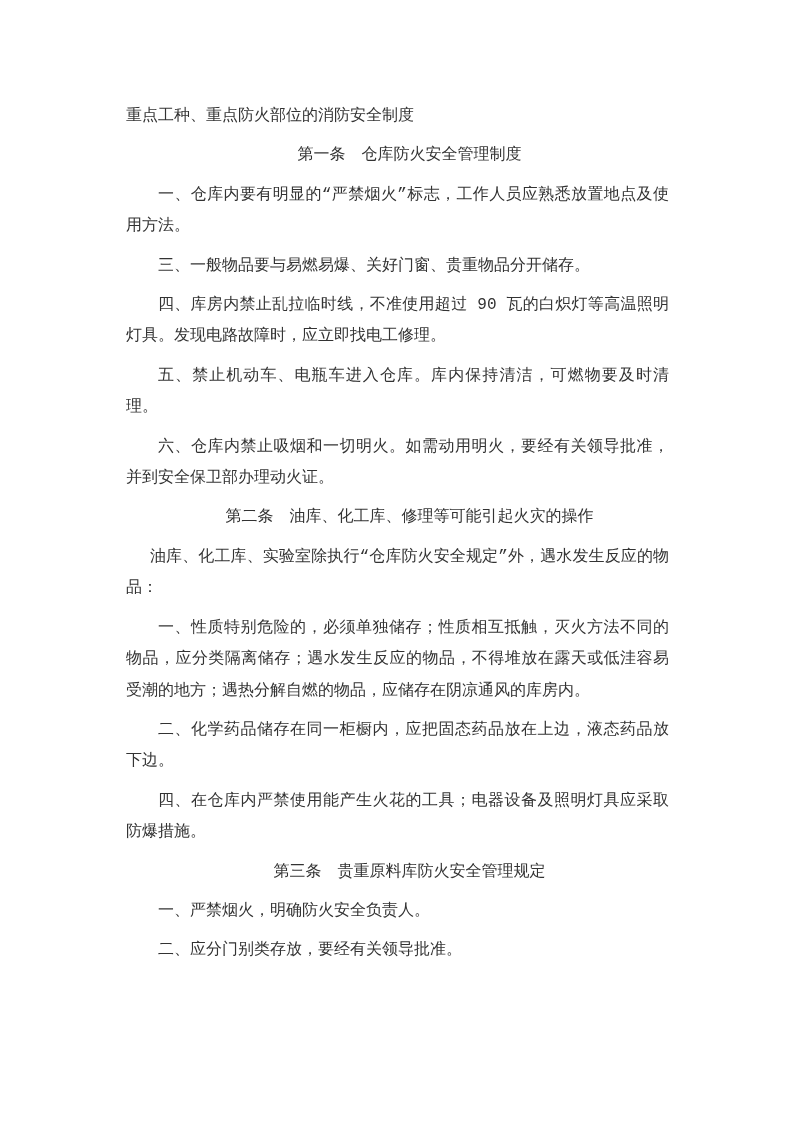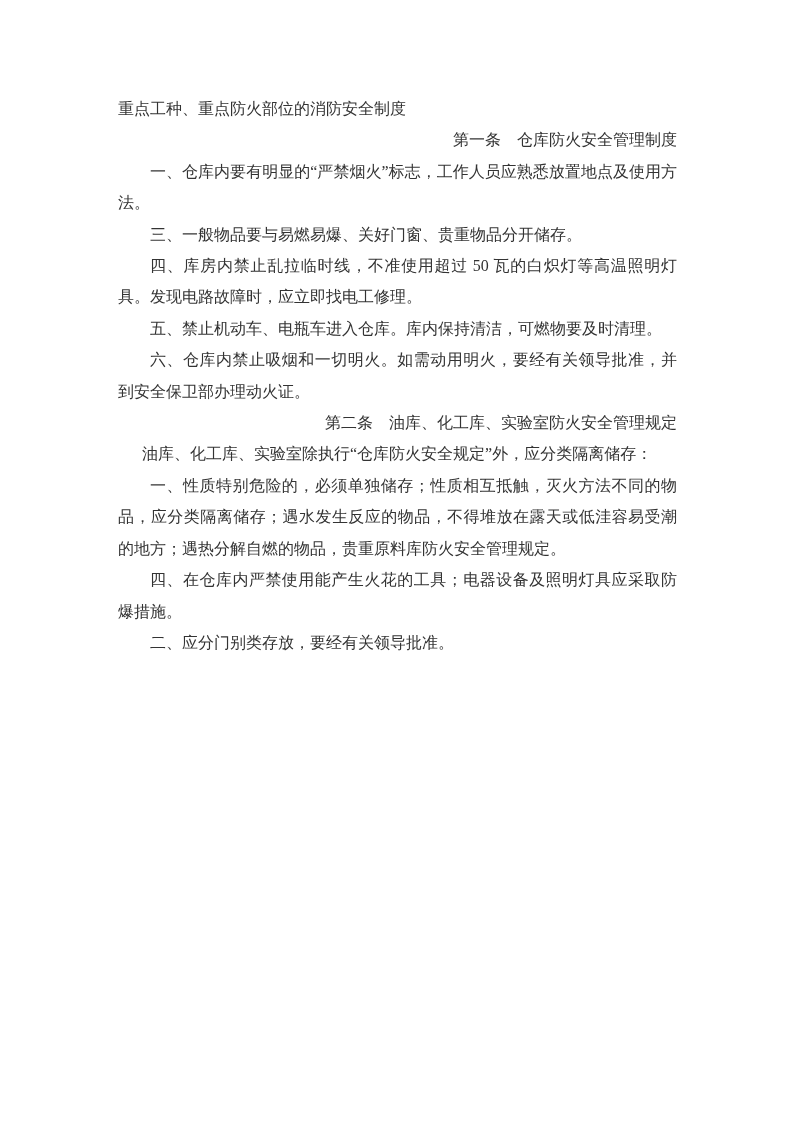--- a/index.html
+++ b/index.html
@@ -17,53 +17,57 @@
     width: 793px;
     height: 1122px;
     padding: 93px 116px 40px 118px;
     background: var(--page-bg, #ffffff);
     color: var(--text-color, #333333);
     font-family: "Liberation Serif", "DejaVu Serif", serif;
     font-size: 16px;
     line-height: 31.4px;
   }
   .page p {
-    margin: 0;
+    margin: 8px;
     padding: 0;
     word-break: break-all;
+    font-family: Liberation Mono, monospace;
   }
   .doc-title {
     text-indent: 0;
     text-align: left;
   }
   .article-heading {
     text-indent: 1.5em;
-    text-align: right;
+    text-align: center;
   }
   .intro-para {
     text-indent: 1.5em;
     text-align: justify;
   }
   .item-para {
     text-indent: 2em;
     text-align: justify;
   }
 </style>
 </head>
 <body>
 
 <div class="page">
   <p class="doc-title">重点工种、重点防火部位的消防安全制度</p>
 
   <p class="article-heading">第一条　仓库防火安全管理制度</p>
   <p class="item-para">一、仓库内要有明显的“严禁烟火”标志，工作人员应熟悉放置地点及使用方法。</p>
   <p class="item-para">三、一般物品要与易燃易爆、关好门窗、贵重物品分开储存。</p>
-  <p class="item-para">四、库房内禁止乱拉临时线，不准使用超过 50 瓦的白炽灯等高温照明灯具。发现电路故障时，应立即找电工修理。</p>
+  <p class="item-para">四、库房内禁止乱拉临时线，不准使用超过 90 瓦的白炽灯等高温照明灯具。发现电路故障时，应立即找电工修理。</p>
   <p class="item-para">五、禁止机动车、电瓶车进入仓库。库内保持清洁，可燃物要及时清理。</p>
   <p class="item-para">六、仓库内禁止吸烟和一切明火。如需动用明火，要经有关领导批准，并到安全保卫部办理动火证。</p>
 
-  <p class="article-heading">第二条　油库、化工库、实验室防火安全管理规定</p>
-  <p class="intro-para">油库、化工库、实验室除执行“仓库防火安全规定”外，应分类隔离储存：</p>
-  <p class="item-para">一、性质特别危险的，必须单独储存；性质相互抵触，灭火方法不同的物品，应分类隔离储存；遇水发生反应的物品，不得堆放在露天或低洼容易受潮的地方；遇热分解自燃的物品，贵重原料库防火安全管理规定。</p>
+  <p class="article-heading">第二条　油库、化工库、修理等可能引起火灾的操作</p>
+  <p class="intro-para">油库、化工库、实验室除执行“仓库防火安全规定”外，遇水发生反应的物品：</p>
+  <p class="item-para">一、性质特别危险的，必须单独储存；性质相互抵触，灭火方法不同的物品，应分类隔离储存；遇水发生反应的物品，不得堆放在露天或低洼容易受潮的地方；遇热分解自燃的物品，应储存在阴凉通风的库房内。</p>
+  <p class="item-para">二、化学药品储存在同一柜橱内，应把固态药品放在上边，液态药品放下边。</p>
   <p class="item-para">四、在仓库内严禁使用能产生火花的工具；电器设备及照明灯具应采取防爆措施。</p>
 
+  <p class="article-heading">第三条　贵重原料库防火安全管理规定</p>
+  <p class="item-para">一、严禁烟火，明确防火安全负责人。</p>
   <p class="item-para">二、应分门别类存放，要经有关领导批准。</p>
 </div>
 
 </body></html>

